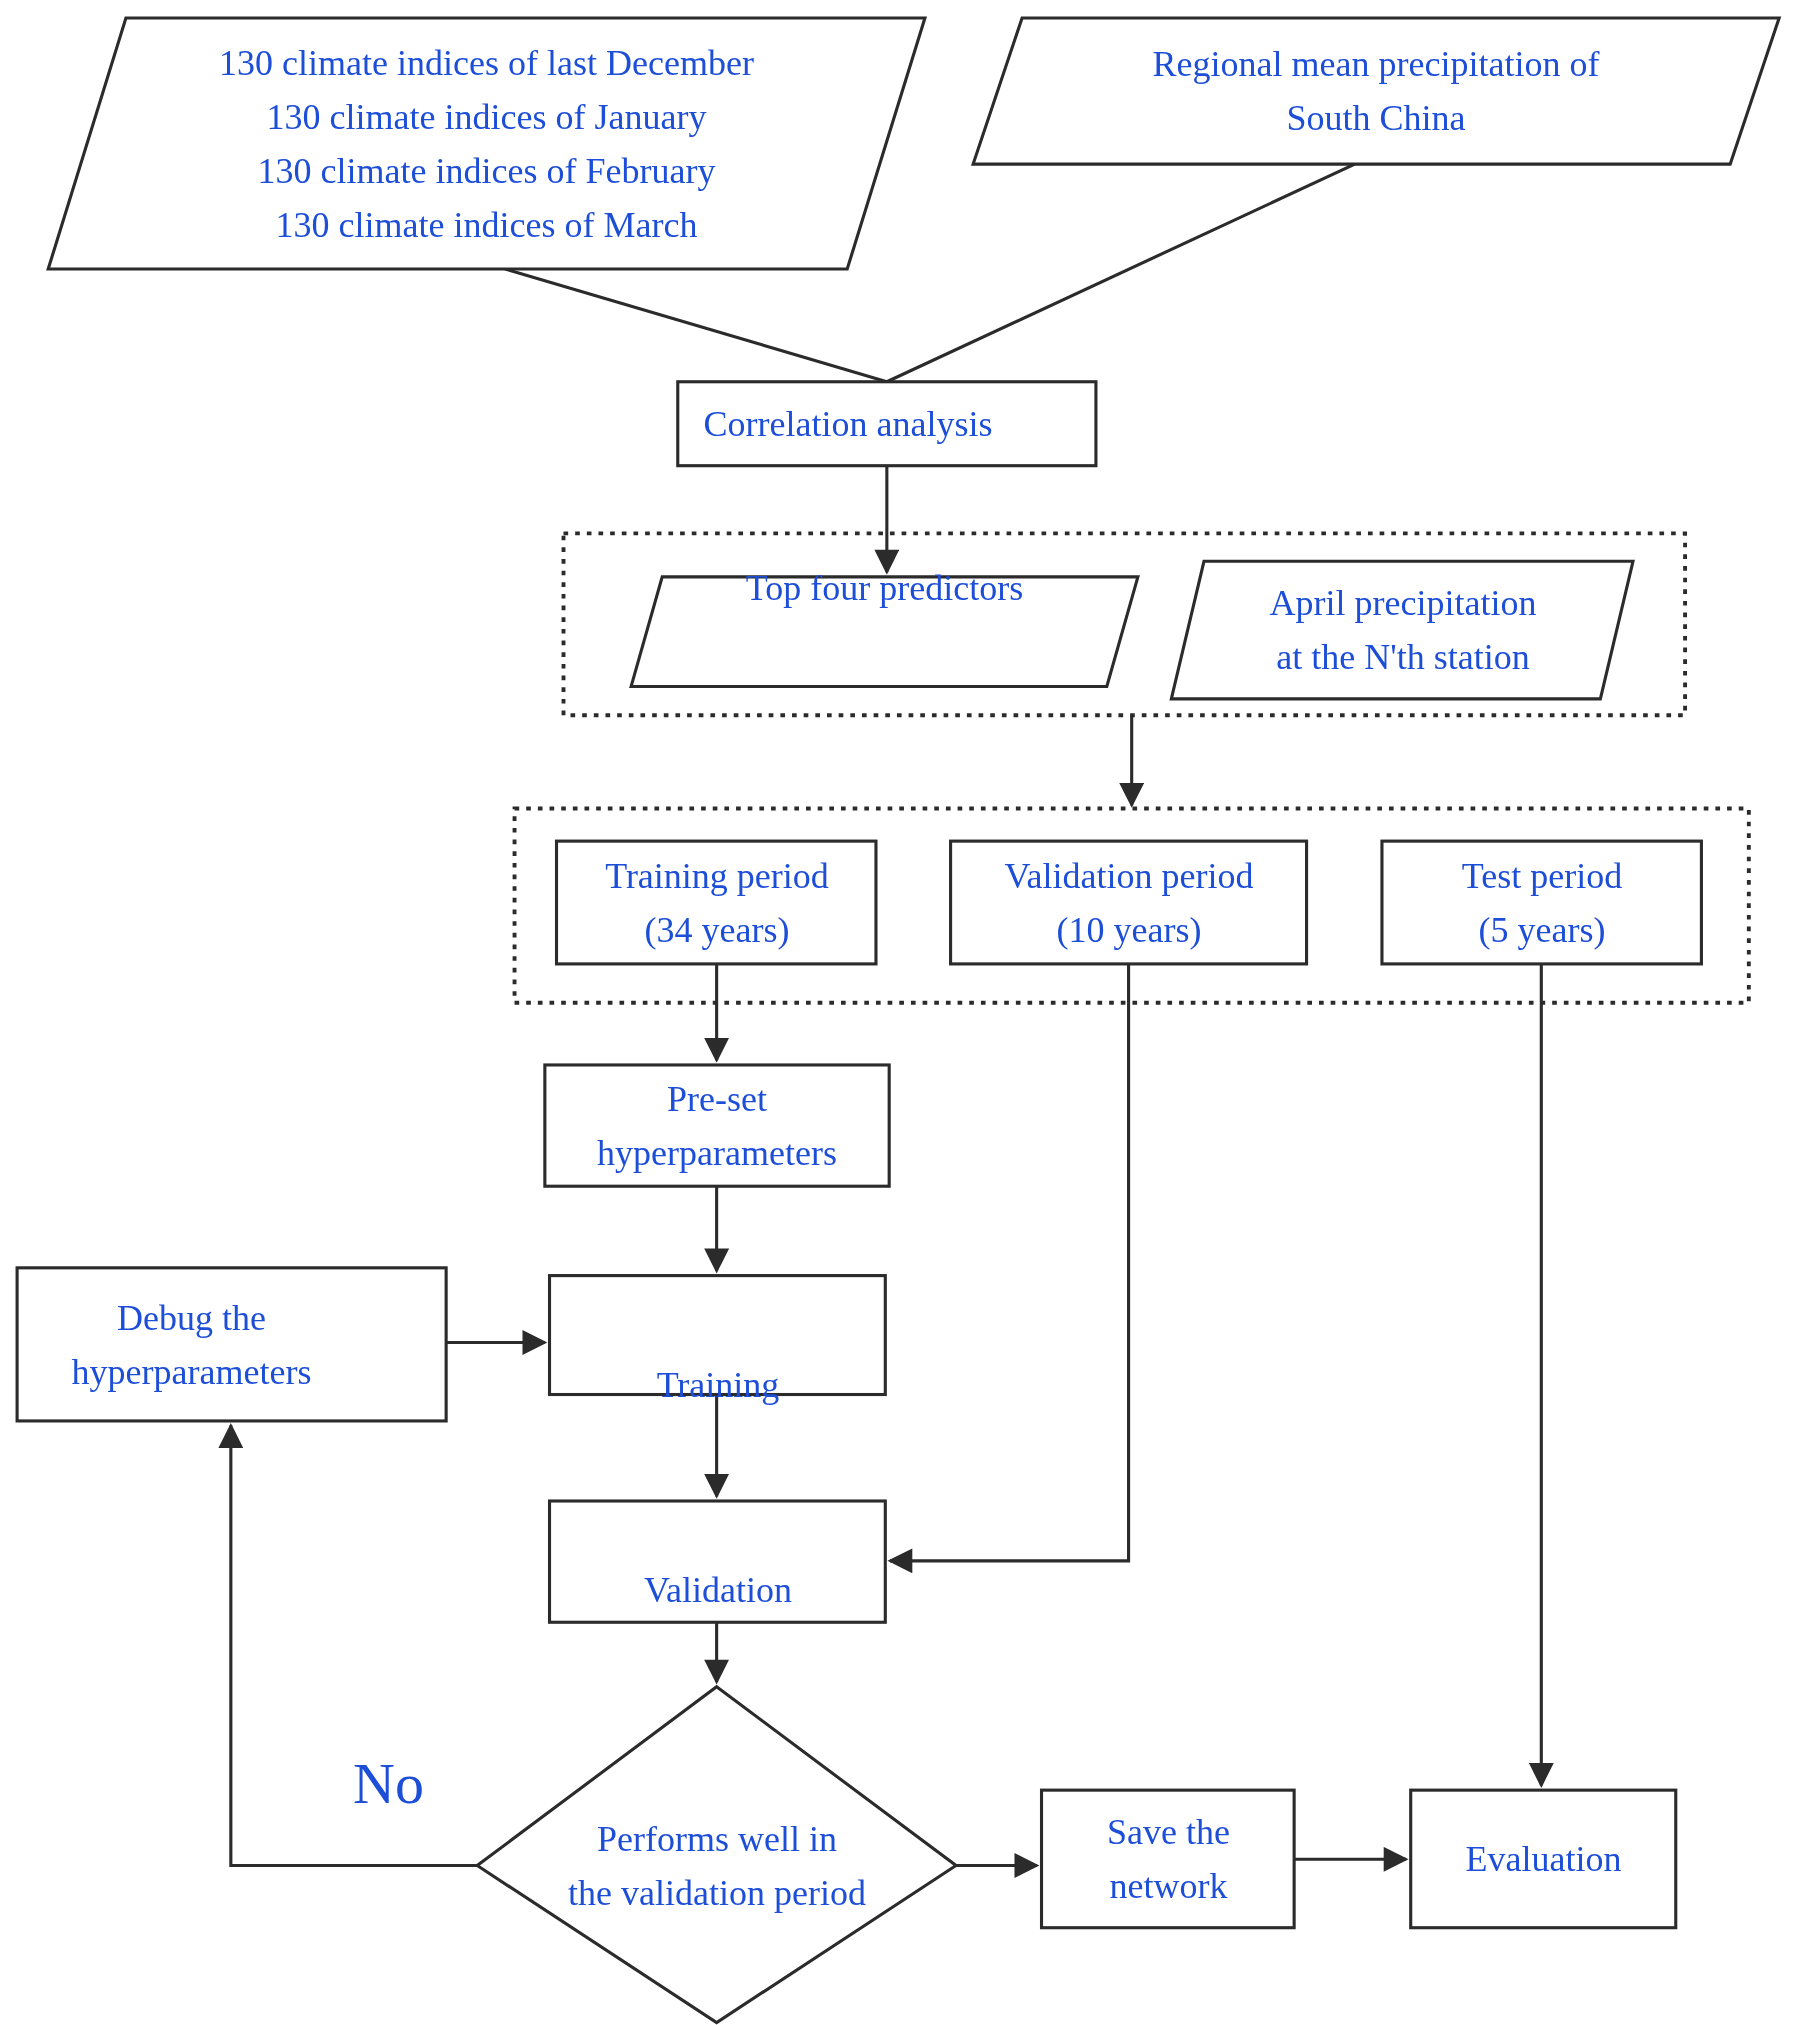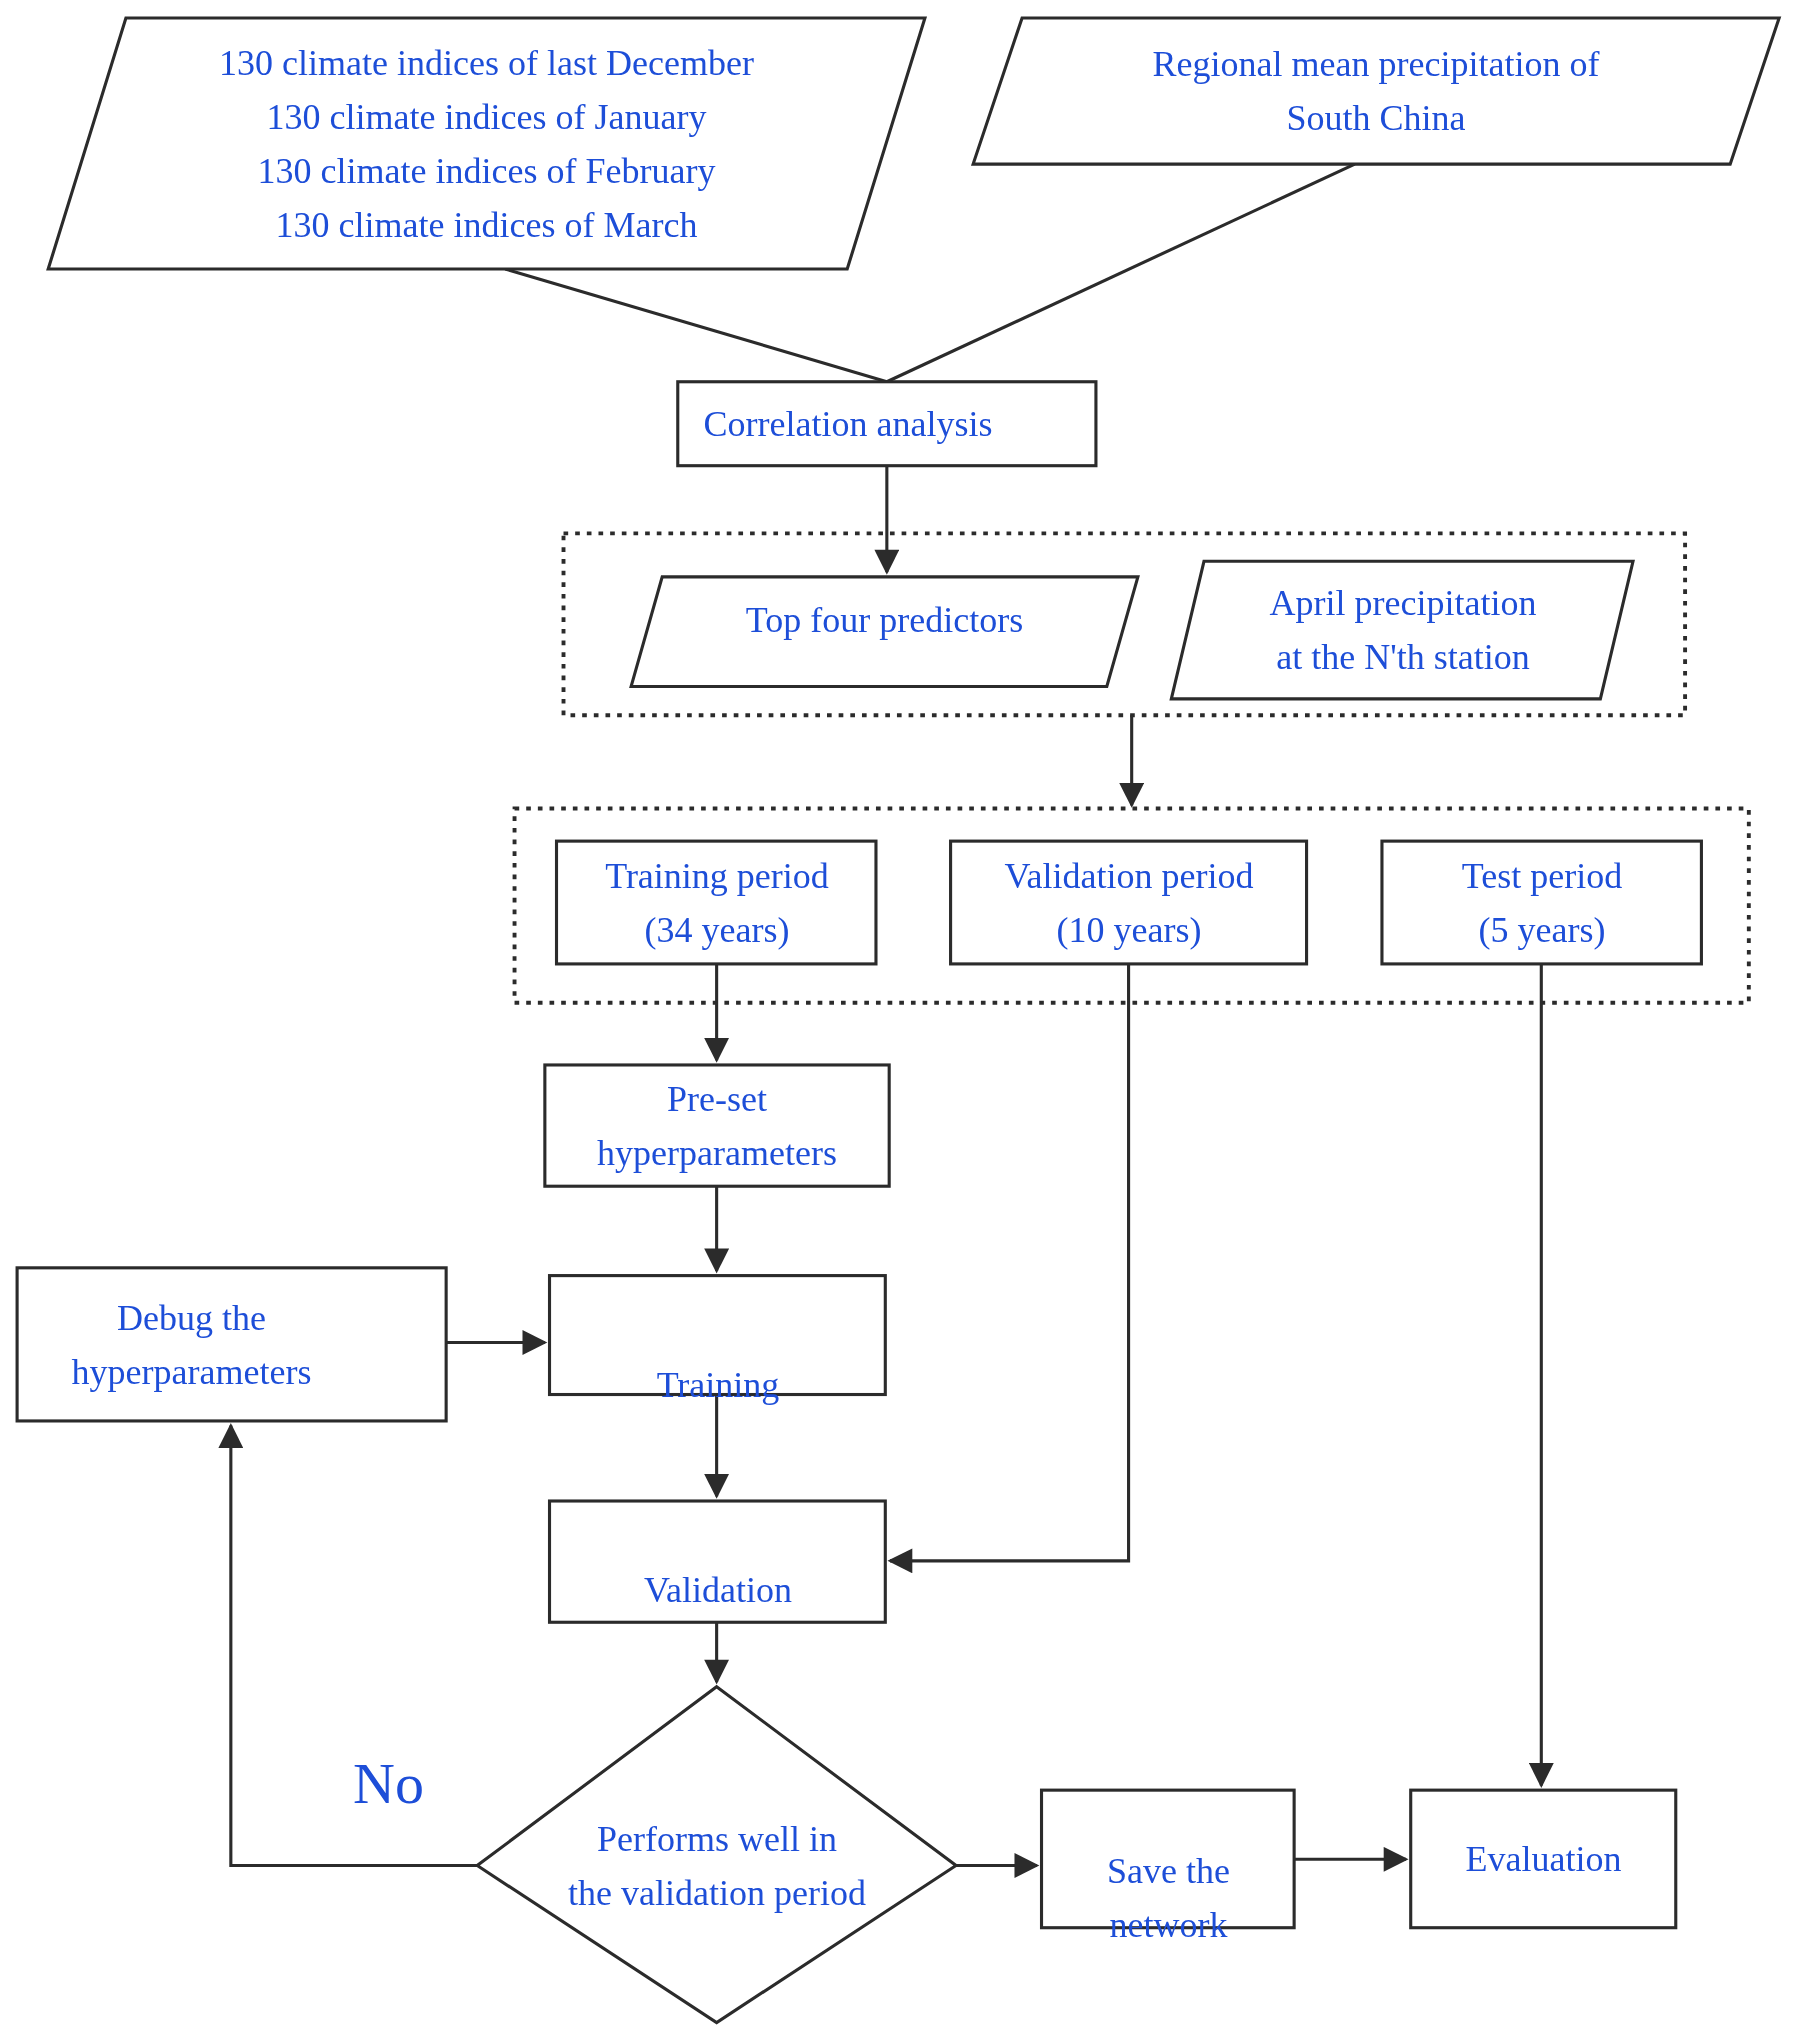--- a/index.html
+++ b/index.html
@@ -82,21 +82,21 @@
   <div class="lbl" style="left:98px; top:35px; width:777px; height:218px;">130 climate indices of last December
 130 climate indices of January
 130 climate indices of February
 130 climate indices of March</div>
 
   <div class="lbl" style="left:973px; top:23px; width:806px; height:136px;">Regional mean precipitation of
 South China</div>
 
   <div class="lbl" style="left:678px; top:382px; width:340px; height:84px;">Correlation analysis</div>
 
-  <div class="lbl" style="left:631px; top:577px; width:507px; height:86px;">Top four predictors</div>
+  <div class="lbl" style="left:631px; top:545px; width:507px; height:86px;">Top four predictors</div>
 
   <div class="lbl" style="left:1172px; top:561px; width:462px; height:138px;">April precipitation
 at the N'th station</div>
 
   <div class="lbl" style="left:557px; top:841px; width:320px; height:123px;">Training period
 (34 years)</div>
 
   <div class="lbl" style="left:951px; top:841px; width:356px; height:123px;">Validation period
 (10 years)</div>
 
@@ -109,21 +109,21 @@
   <div class="lbl" style="left:550px; top:1325px; width:336px; height:119px;">Training</div>
 
   <div class="lbl" style="left:17px; top:1268px; width:349px; height:153px;">Debug the
 hyperparameters</div>
 
   <div class="lbl" style="left:550px; top:1501px; width:336px; height:121px;margin-top:28px;">Validation</div>
 
   <div class="lbl" style="left:484px; top:1788px; width:466px; height:155px;">Performs well in
 the validation period</div>
 
-  <div class="lbl" style="left:1042px; top:1790px; width:253px; height:138px;margin-top:39px;">Save the
+  <div class="lbl" style="left:1042px; top:1790px; width:253px; height:138px;">Save the
 network</div>
 
   <div class="lbl" style="left:1411px; top:1790px; width:265px; height:138px;">Evaluation</div>
 
   <div class="lbl big" style="left:295px; top:1741px; width:187px; height:86px;">No</div>
 
 
 </div>
 
 

